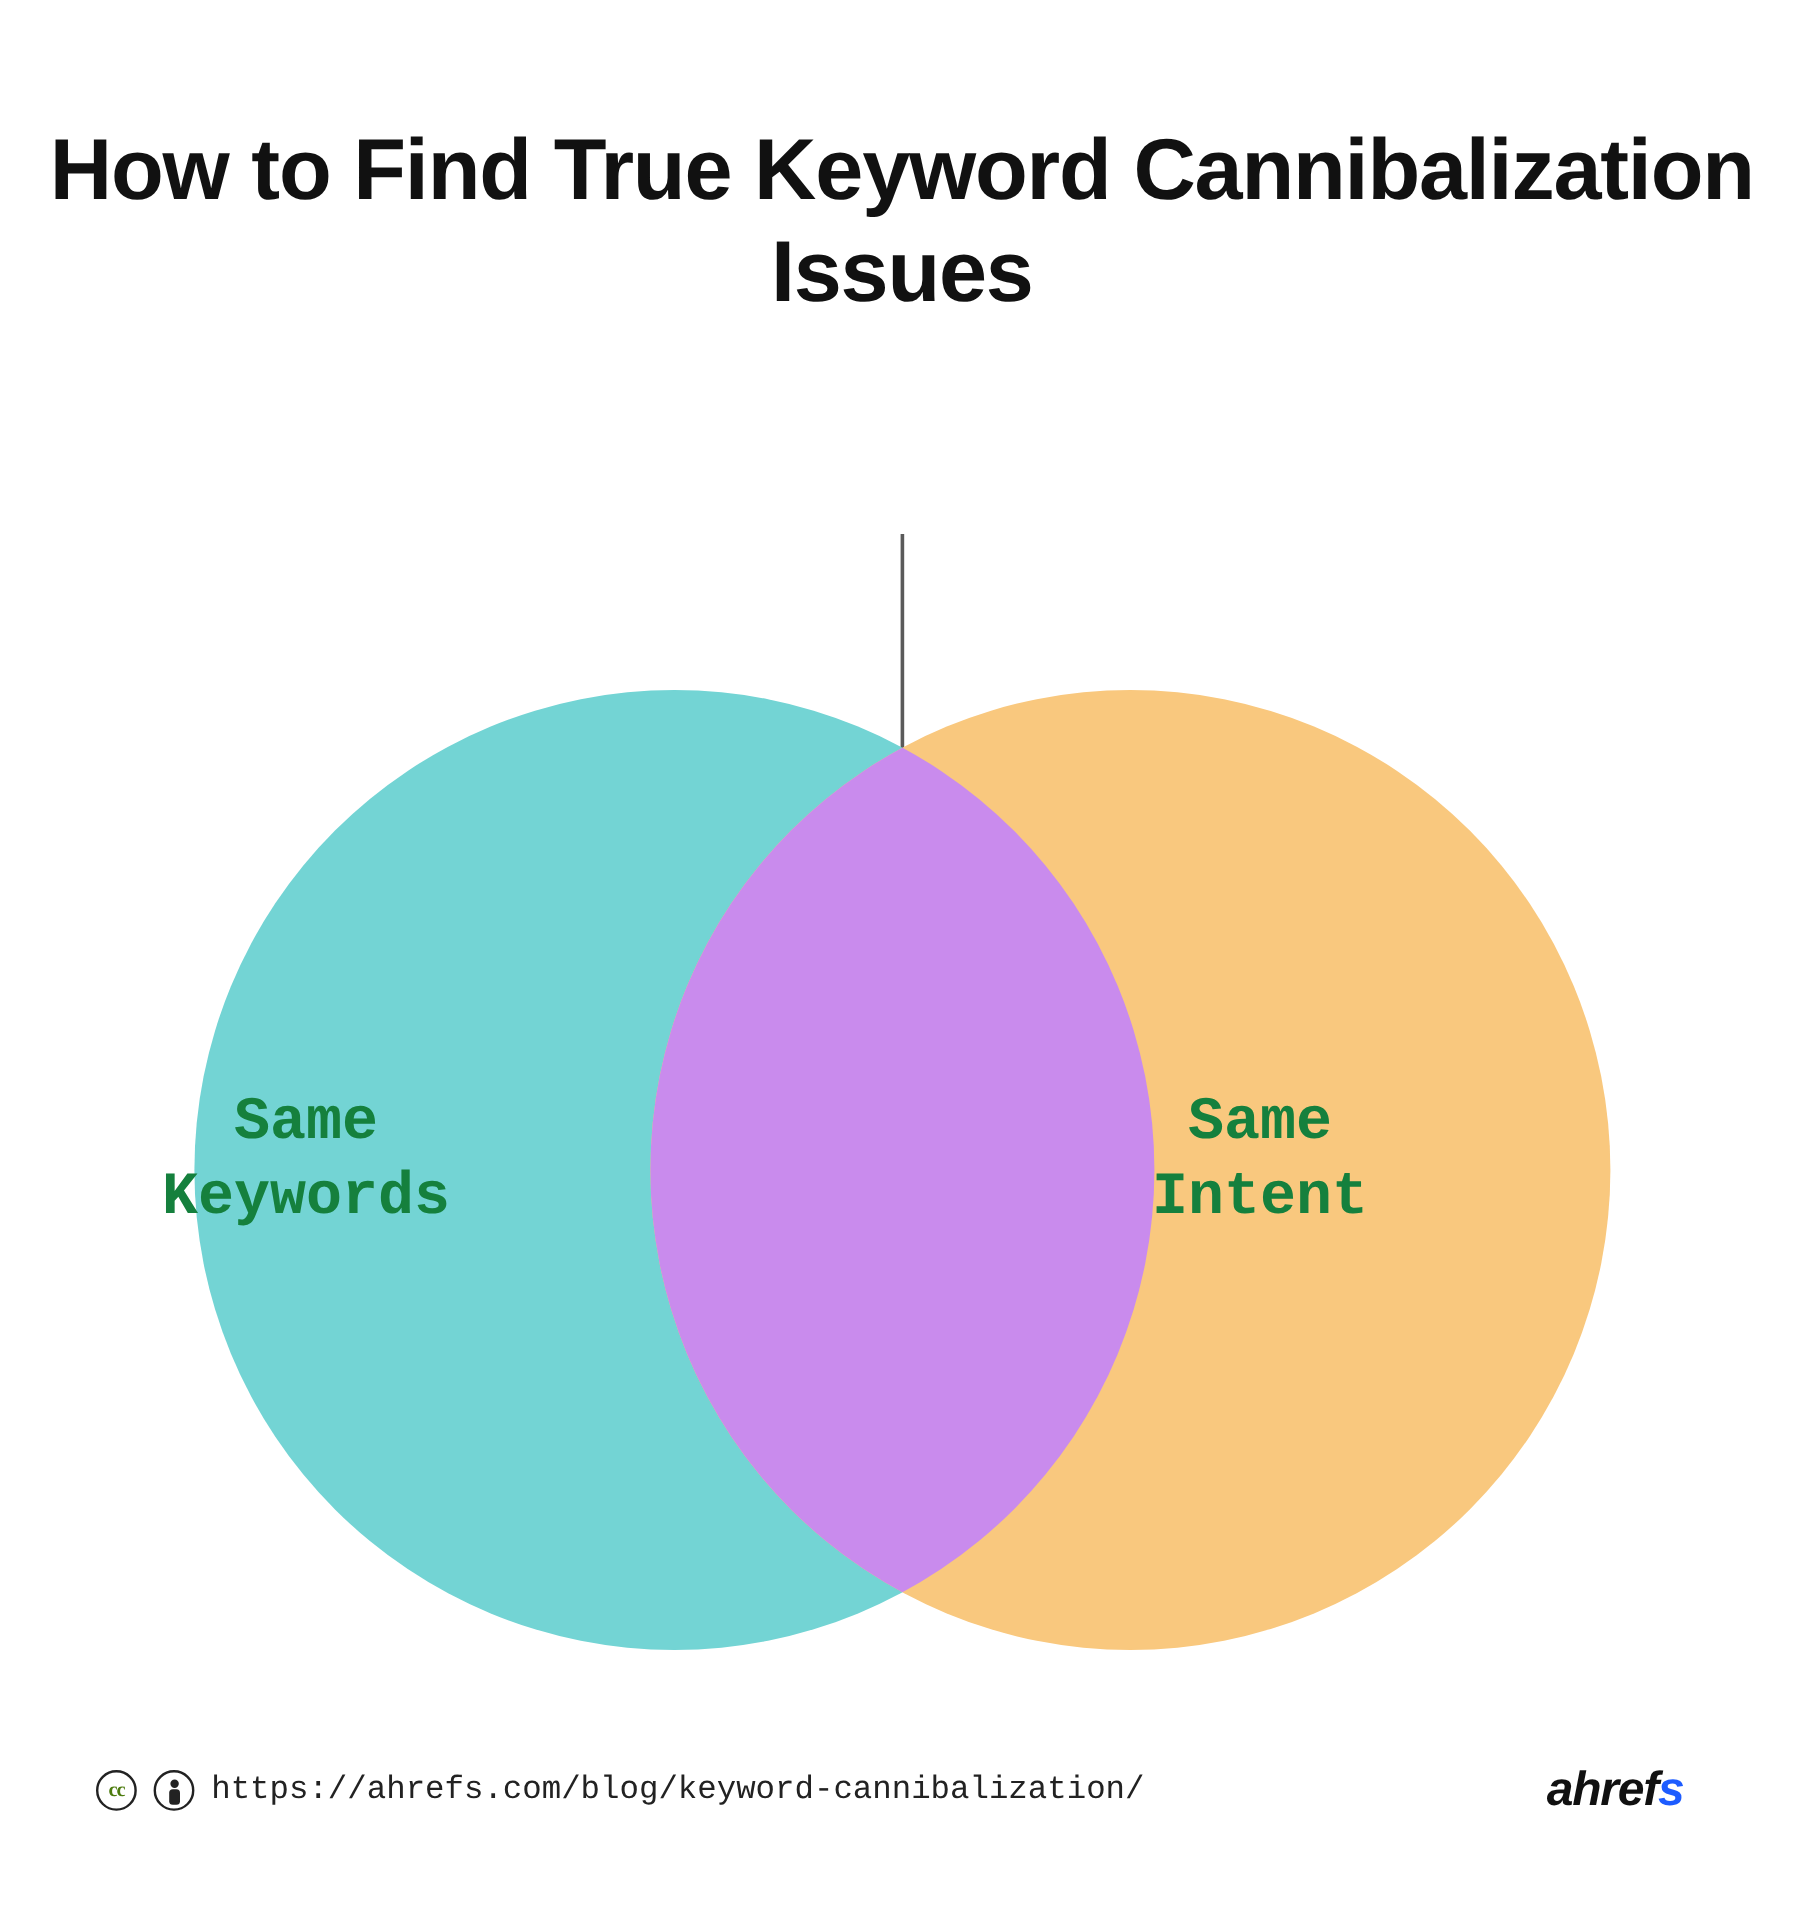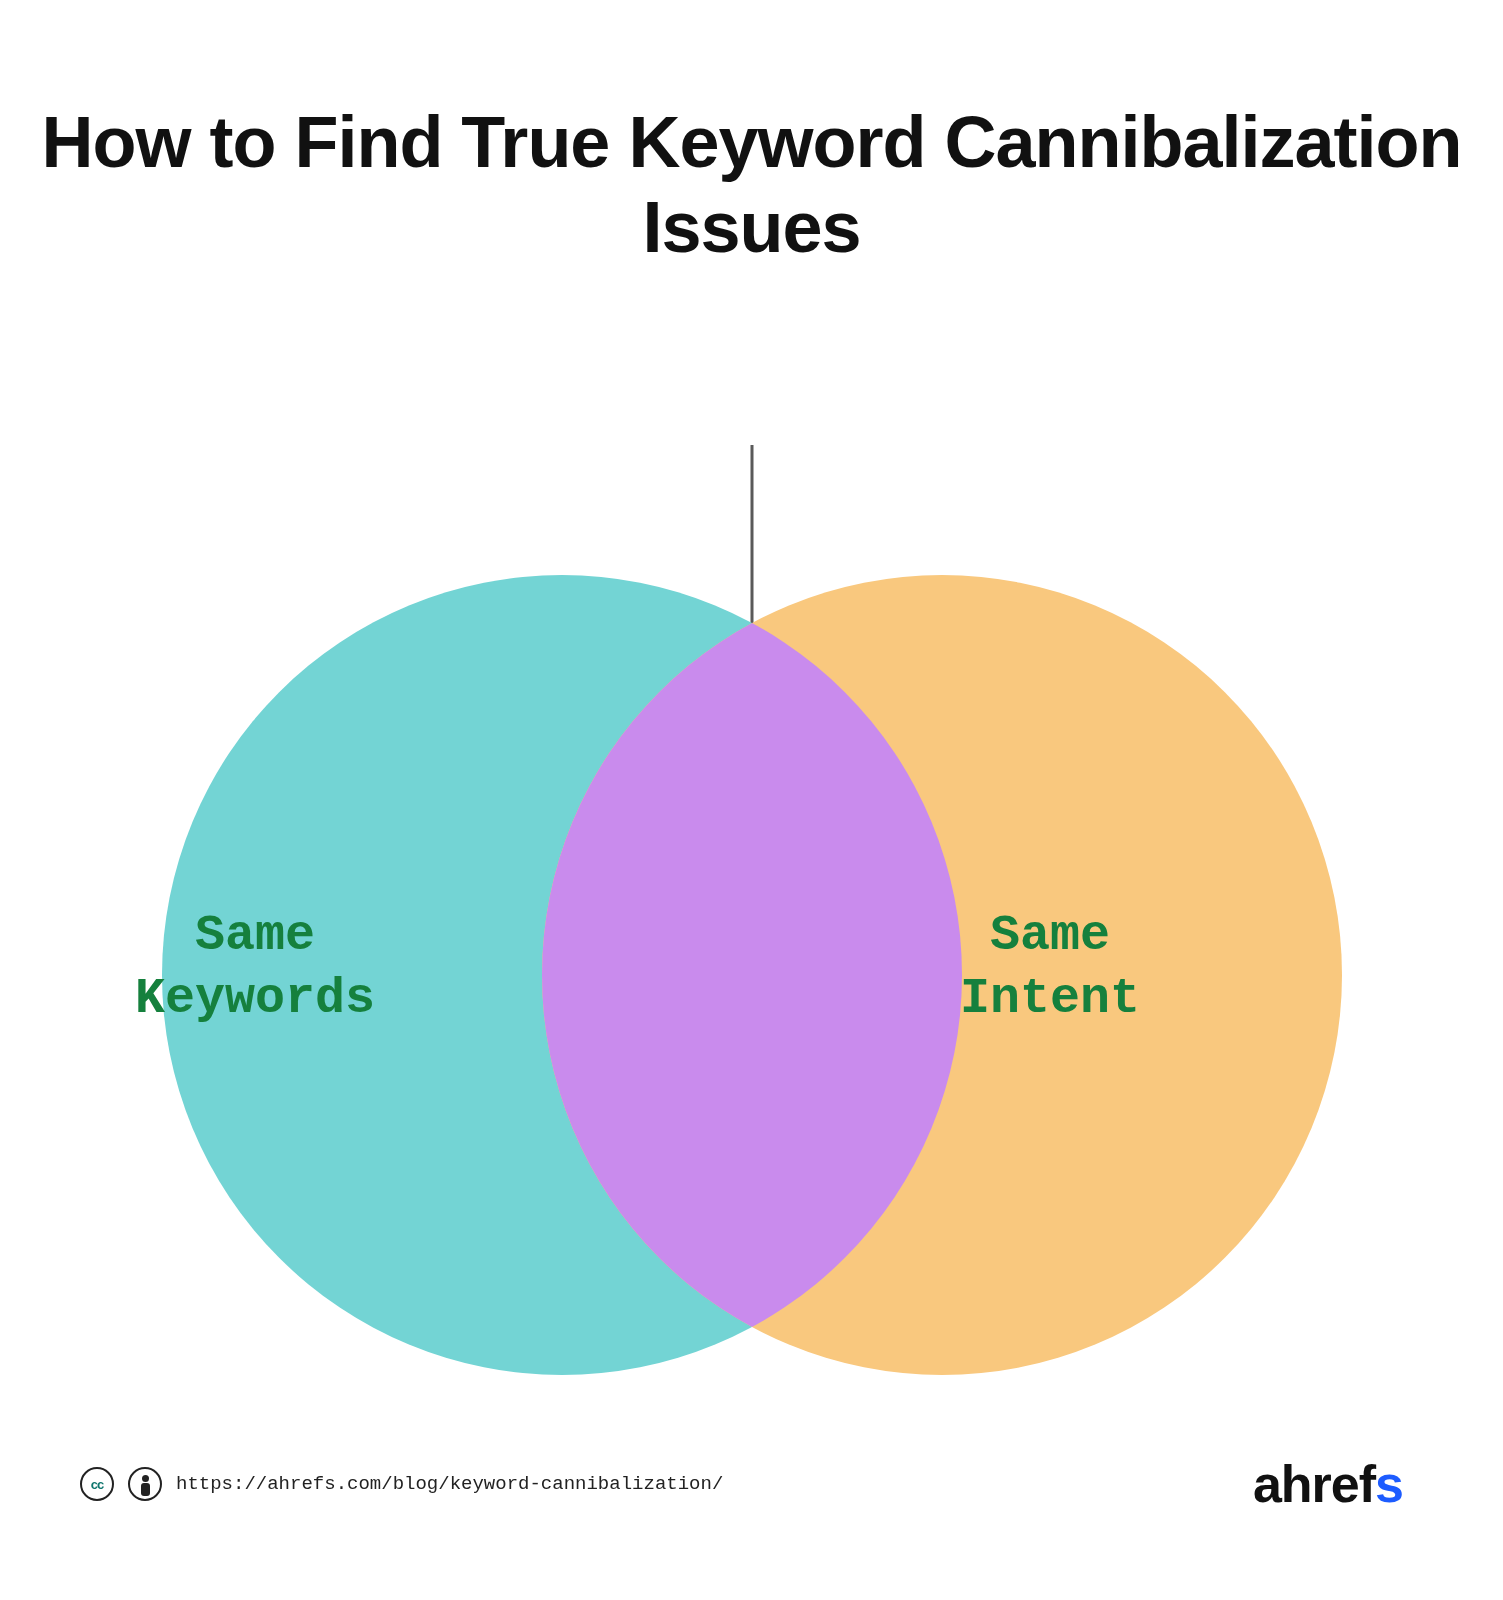--- a/index.html
+++ b/index.html
@@ -77,37 +77,37 @@
     bottom: 86px;
     display: flex;
     align-items: center;
     justify-content: space-between;
     font-size: 28px;
   }
   .footer-left { display: flex; align-items: center; gap: 14px; color: #222; }
   .cc-badge {
     display: inline-flex; align-items: center; justify-content: center;
     width: 34px; height: 34px; border: 2px solid #222; border-radius: 50%;
-    font-size: 13px; font-weight: 700; color: #0f766e; letter-spacing: -1px;
+    font-size: 17px; font-weight: 700; color: #4d7c0f; letter-spacing: -1px; font-family: Liberation Serif, serif;
   }
   .by-badge {
     display: inline-flex; align-items: center; justify-content: center;
     width: 34px; height: 34px; border: 2px solid #222; border-radius: 50%;
     position: relative;
   }
   .by-badge::before {
     content: ""; width: 7px; height: 7px; border-radius: 50%; background: #222;
     position: absolute; top: 6px;
   }
   .by-badge::after {
     content: ""; width: 9px; height: 13px; background: #222;
     position: absolute; top: 14px; border-radius: 3px;
   }
-  .footer-url { font-size: 19px; color: #222; font-family: "Courier New", ui-monospace, Menlo, Consolas, monospace; }
-  .brand { font-weight: 800; font-size: 52px; letter-spacing: -1px; }
+  .footer-url { font-size: 27px; color: #222; font-family: "Courier New", ui-monospace, Menlo, Consolas, monospace; }
+  .brand { font-weight: 800; font-size: 40px; letter-spacing: -1px; font-style: italic; }
   .brand .a1 { color: #111; }
   .brand .a2 { color: #1d5cff; }
 </style>
 </head>
 <body>
 
 <div class="canvas">
 
   <h1 class="title">How to Find True Keyword Cannibalization Issues</h1>
 

